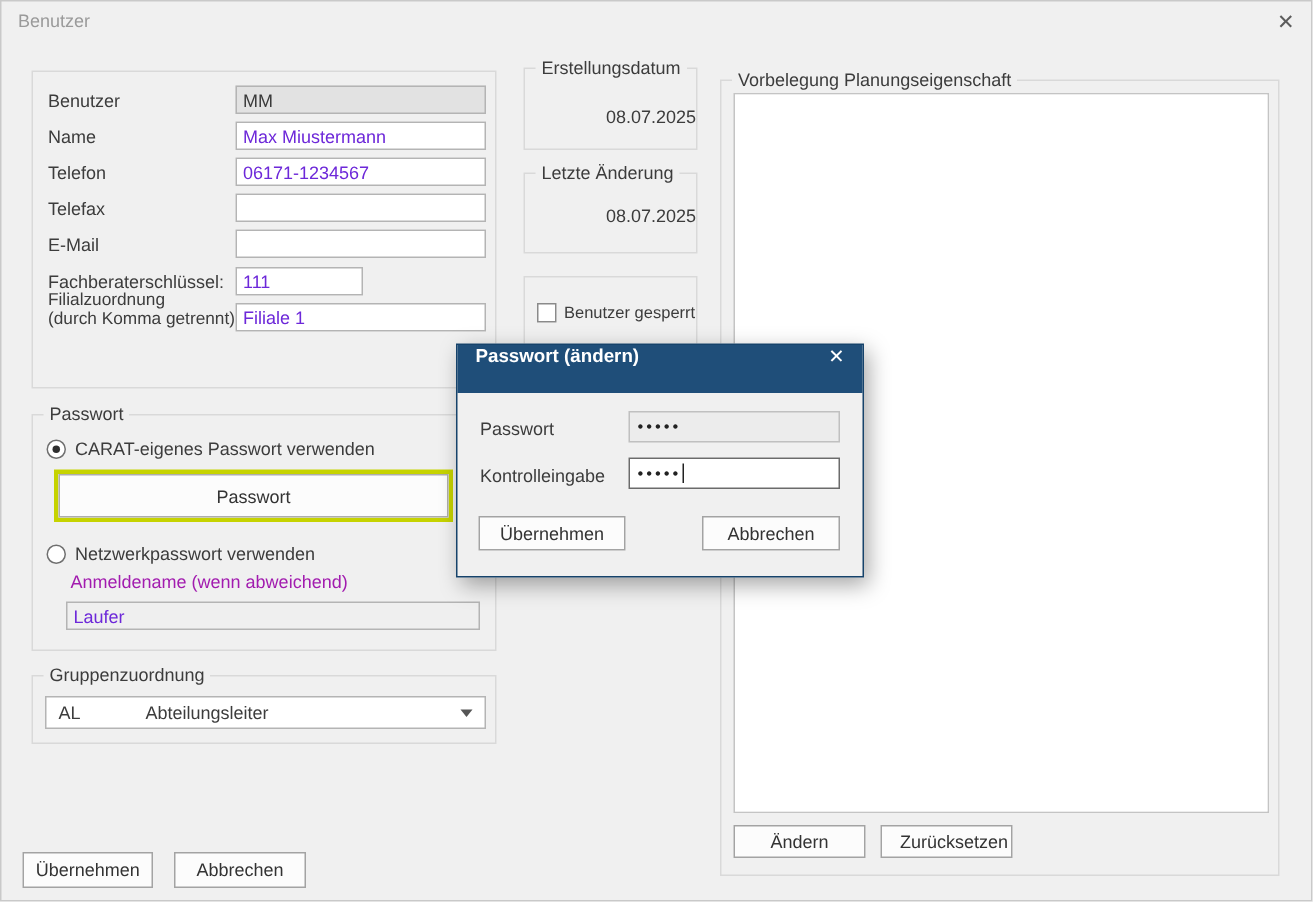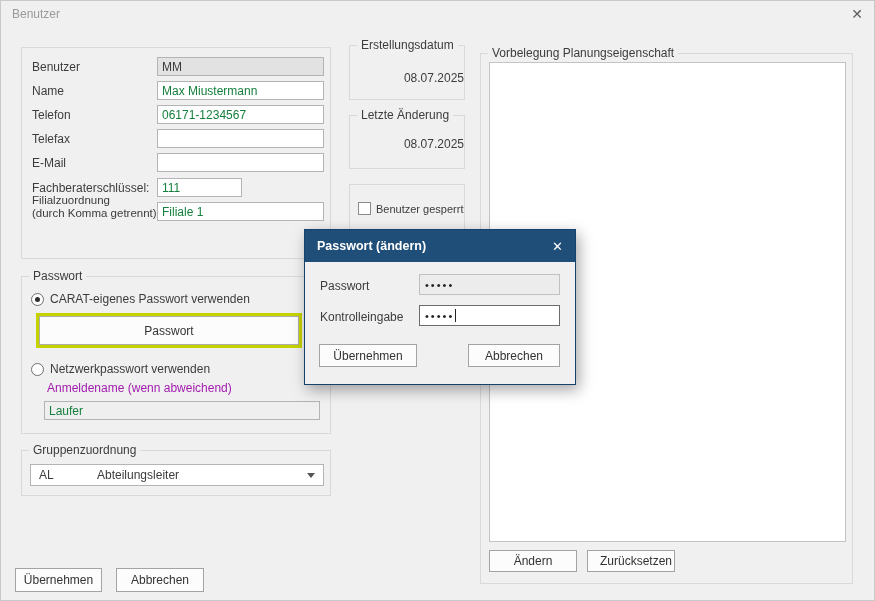--- a/index.html
+++ b/index.html
@@ -12,21 +12,21 @@
     border: 1px solid #c9c9c9;
   }
   
   .titlebar { position: absolute; top: 0; left: 0; right: 0; height: 26px; display: flex; align-items: center; padding: 0 11px; }
   .titlebar .title { color: #9a9a9a; }
   .titlebar .close { margin-left: auto; color: #5c5c5c; font-size: 14px; cursor: pointer; }
   
   .groupbox { position: absolute; border: 1px solid #d9d9d9; }
   .legend { position: absolute; top: -8px; left: 7px; background: #f0f0f0; padding: 0 4px; white-space: nowrap; }
   
-  .txt { border: 1px solid #b4b4b4; background: #fff; height: 19px; font-size: 12px; padding: 0 4px; font-family: inherit; color: #15803d; }
+  .txt { border: 1px solid #b4b4b4; background: #fff; height: 19px; font-size: 12px; padding: 0 4px; font-family: inherit; color: #6d28d9; }
   .txt.disabled { background: #e2e2e2; color: #3a3a3a; }
   .txt.dim { background: #efefef; }
   .btn { background: #fcfcfc; border: 1px solid #a3a3a3; font-family: inherit; font-size: 12px; color: #333; display: flex; align-items: center; justify-content: center; cursor: pointer; }
   
   #group-user { left: 20px; top: 46px; width: 310px; height: 212px; }
   #group-user .frow { position: absolute; left: 10px; width: 292px; height: 20px; }
   #group-user .flabel { position: absolute; left: 0; top: 3px; white-space: nowrap; }
   #group-user .frow .txt { position: absolute; left: 125px; top: 0; width: 167px; }
   #group-user .frow .txt.short { width: 85px; }
   .filial-label { position: absolute; left: 10px; top: 146px; font-size: 11.5px; line-height: 13px; white-space: nowrap; }
@@ -63,21 +63,21 @@
   #group-vorbelegung { left: 479px; top: 52px; width: 373px; height: 531px; }
   .table { position: absolute; left: 8px; top: 8px; width: 357px; height: 480px; background: #fff; border: 1px solid #c4c4c4; display: flex; flex-direction: column; }
   .thead { display: flex; height: 22px; border-bottom: 1px solid #d8d8d8; flex: 0 0 auto; }
   .th { border-right: 1px solid #e0e0e0; padding: 3px 5px; white-space: nowrap; overflow: hidden; }
   .th.c0 { width: 26px; } .th.c1 { width: 72px; } .th.c2 { width: 122px; } .th.c3 { width: 120px; } .th.c4 { flex: 1; border-right: none; }
   .tbody { flex: 1; background: #fff; }
   #btn-aendern { position: absolute; left: 8px; top: 496px; width: 88px; height: 22px; }
   #btn-zuruecksetzen { position: absolute; left: 106px; top: 496px; width: 88px; height: 22px; padding-left: 10px; }
   
   .modal { position: absolute; left: 303px; top: 228px; width: 272px; height: 156px; background: #f0f0f0; border: 1px solid #16436b; box-shadow: 3px 5px 14px rgba(0,0,0,0.35); z-index: 30; }
-  .modal-titlebar { height: 32px; background: #1f4e79; display: flex; align-items: center; padding: 0 12px; color: #fff; }
+  .modal-titlebar { height: 32px; background: #1f4e79; display: flex; padding: 0 12px; color: #fff; }
   .modal-title { font-size: 12.5px; font-weight: bold; }
   .modal-close { margin-left: auto; font-size: 13px; cursor: pointer; }
   .mlabel { position: absolute; left: 15px; }
   .mlabel.l1 { top: 49px; }
   .mlabel.l2 { top: 80px; }
   .mfield { position: absolute; left: 114px; width: 141px; height: 21px; border: 1px solid #c0c0c0; background: #ececec; display: flex; align-items: center; padding: 0 5px; font-size: 11px; letter-spacing: 2px; color: #222; }
   .mfield.f1 { top: 44px; }
   .mfield.f2 { top: 75px; background: #fff; border-color: #6b6b6b; }
   .caret { width: 1px; height: 13px; background: #222; margin-left: 1px; }
   .modal .btn { position: absolute; height: 23px; }

